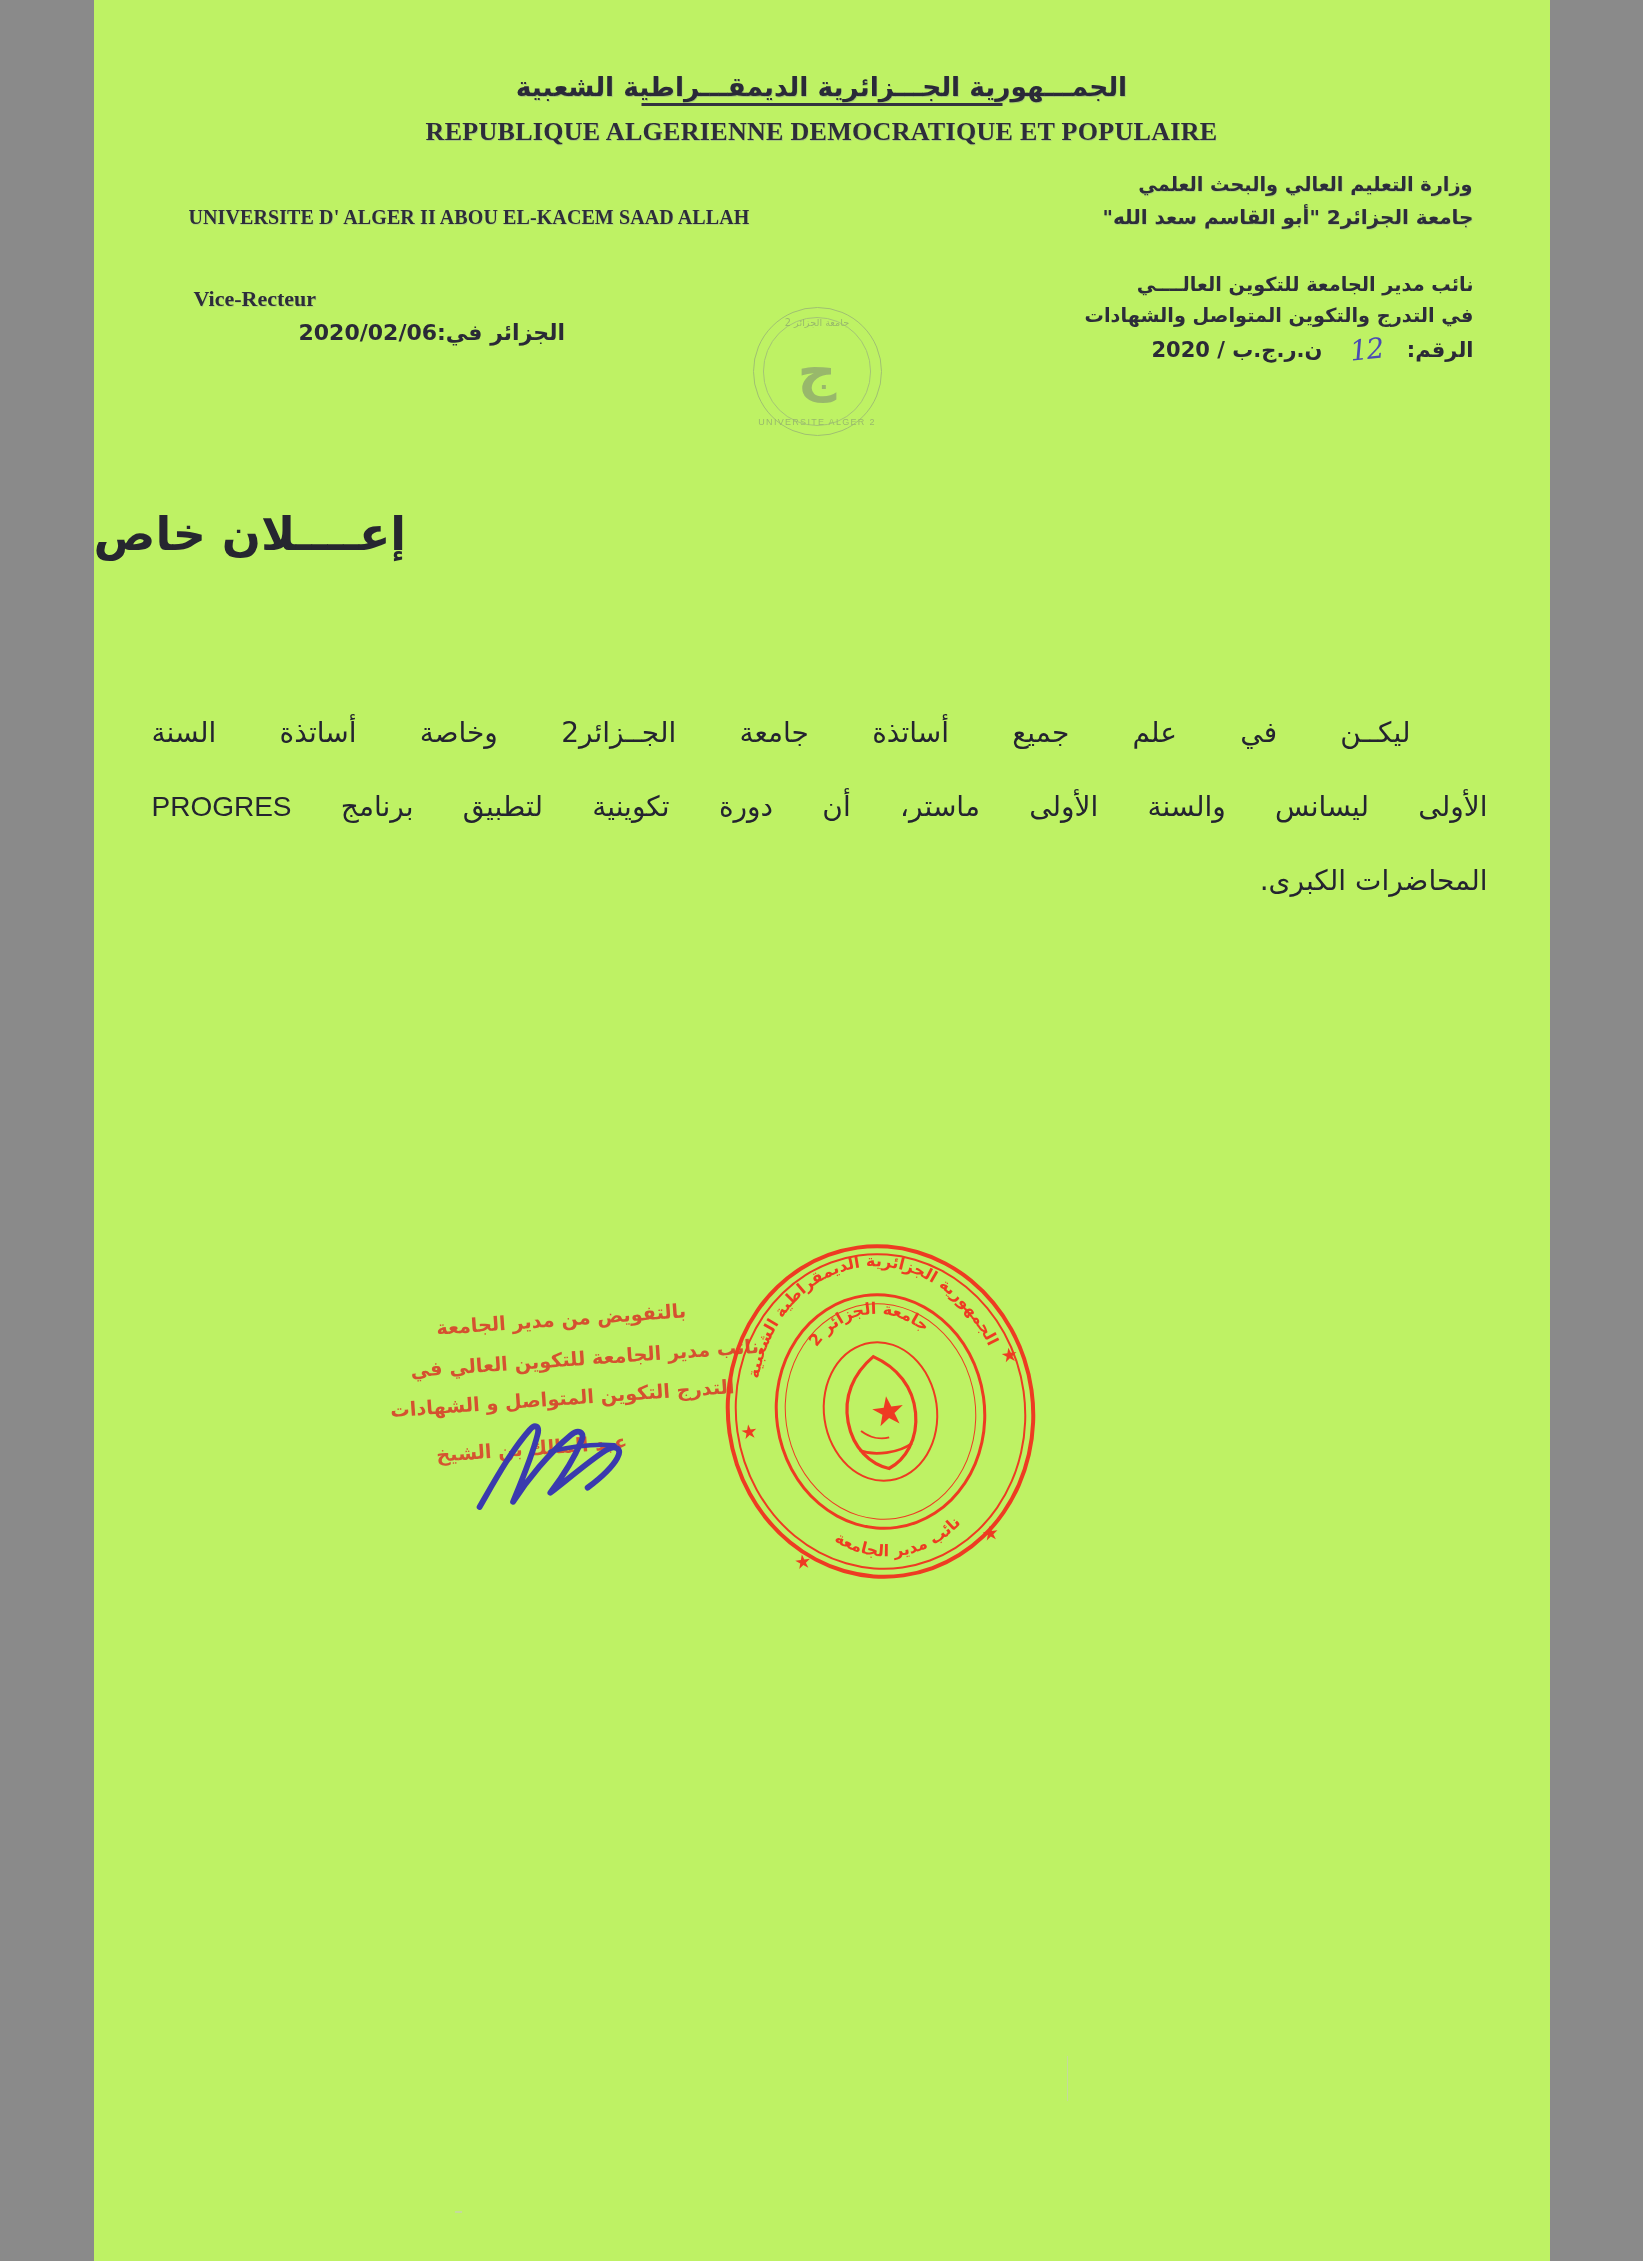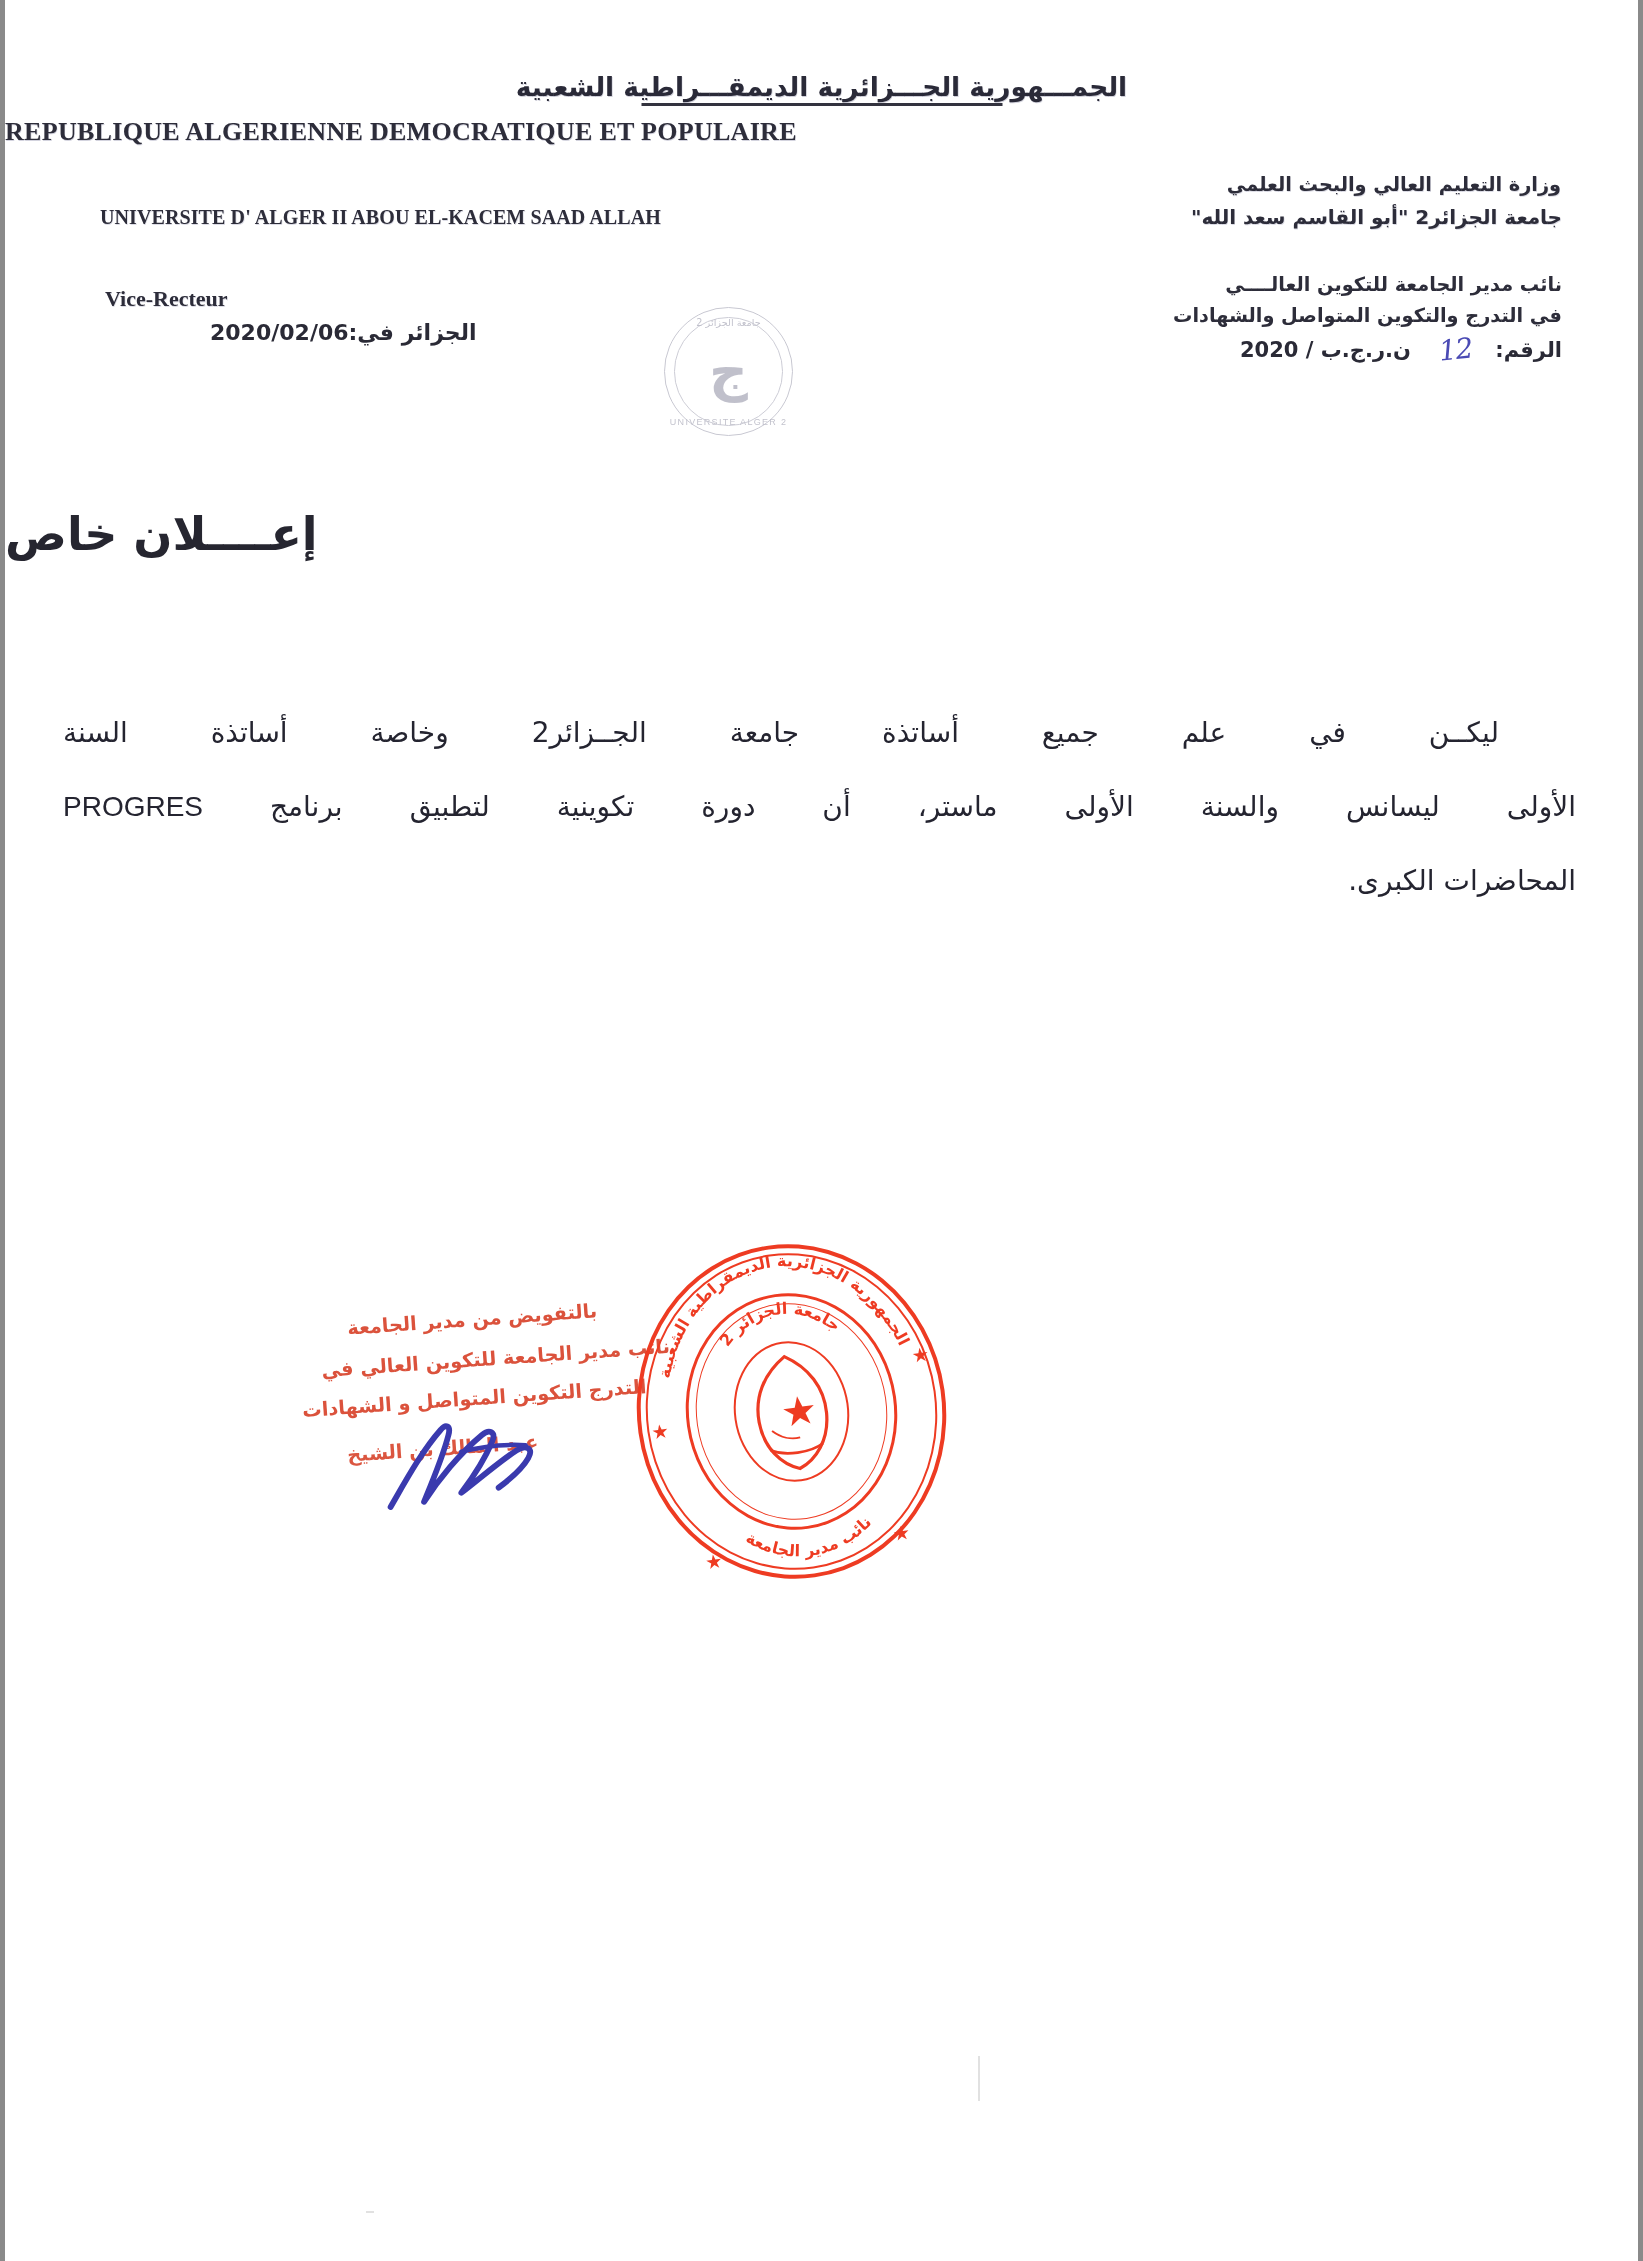--- a/index.html
+++ b/index.html
@@ -5,23 +5,23 @@
   html, body {
     margin: 0;
     padding: 0;
     background: #8a8a8a;
   }
   body {
     font-family: "Liberation Serif", "DejaVu Serif", serif;
   }
   .page {
     position: relative;
-    width: 1633px;
+    width: 1456px;
     height: 2261px;
-    background: #ffffff;
+    background: #bef264;
     overflow: hidden;
     margin: 0 auto;
   }
 
   
   .abs { position: absolute; white-space: nowrap; }
   .ar {
     font-family: "DejaVu Sans", "Liberation Sans", sans-serif;
     direction: rtl;
     unicode-bidi: bidi-override;
@@ -47,20 +47,21 @@
     top: 103px;
     left: 50%;
     transform: translateX(-50%);
     width: 361px;
     height: 2.6px;
     background: #33333f;
   }
   .nat-fr {
     top: 117px;
     left: 0; right: 0;
+    text-align: center;
     font-size: 26px;
     font-weight: bold;
     color: #2d2d3a;
     letter-spacing: 0.3px;
     font-family: "Liberation Serif", serif;
     text-shadow: 0.6px 0.6px 0 rgba(130,130,160,0.35);
   }
 
   
   .min-line {

